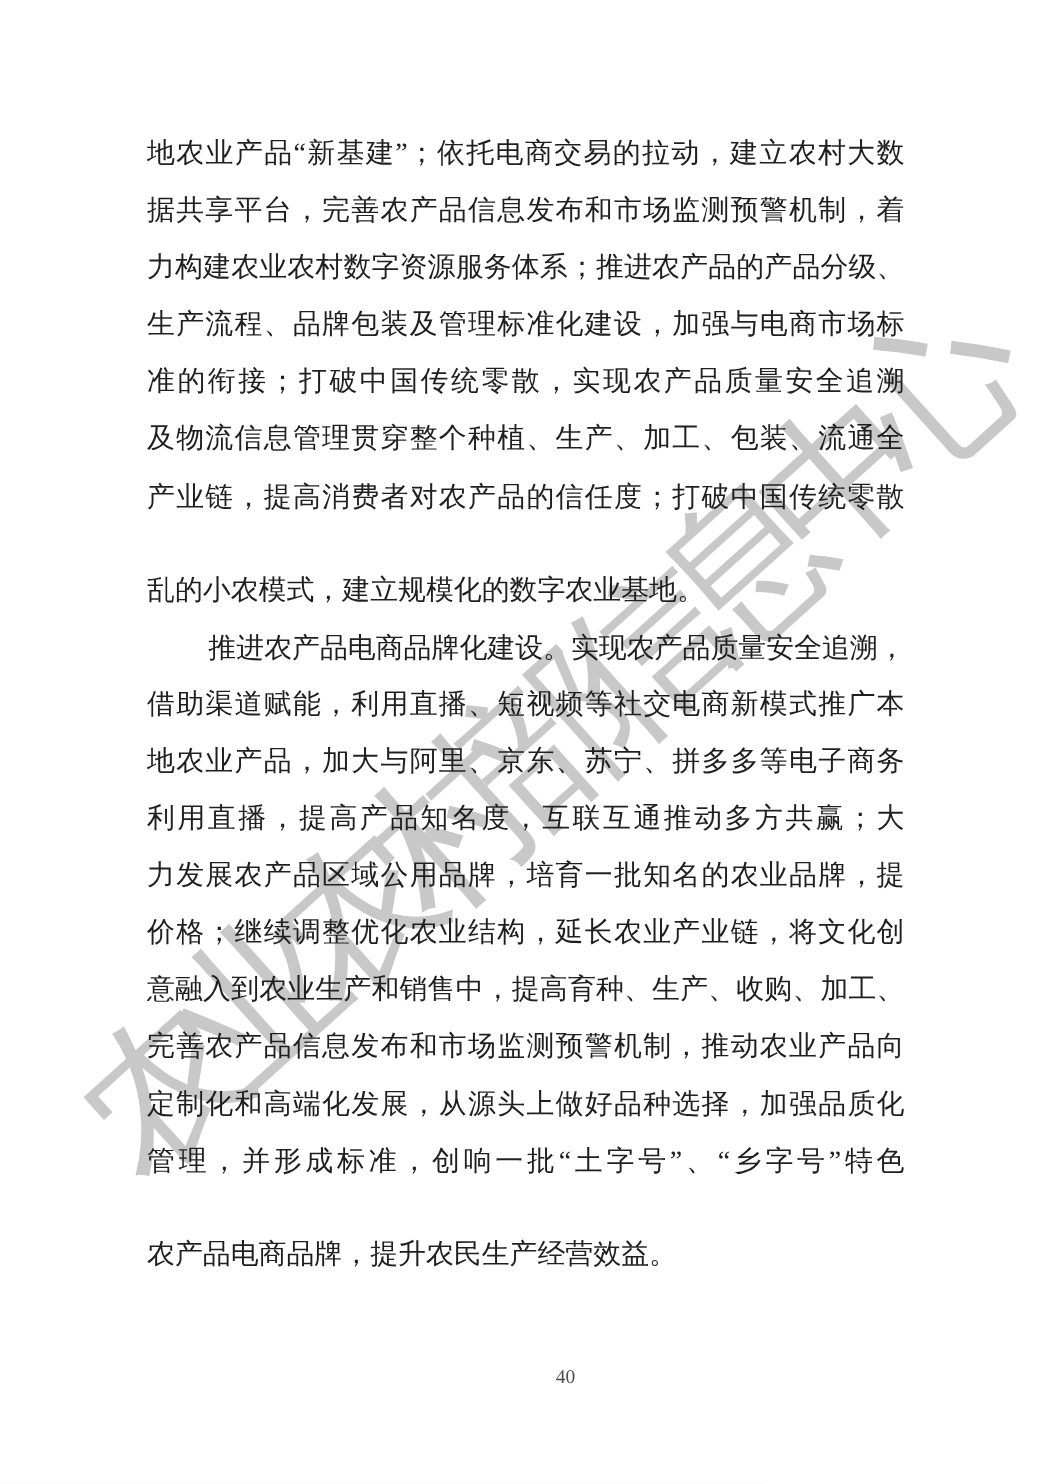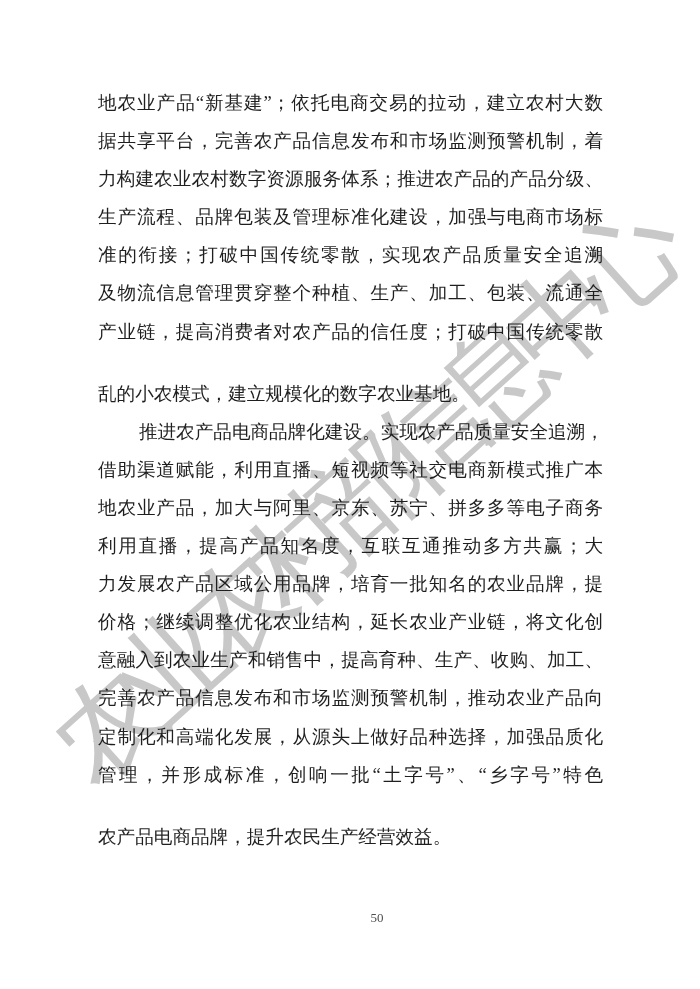--- a/index.html
+++ b/index.html
@@ -106,15 +106,15 @@
         <div class="line">意融入到农业生产和销售中，提高育种、生产、收购、加工、</div>
         <div class="line">完善农产品信息发布和市场监测预警机制，推动农业产品向</div>
         <div class="line">定制化和高端化发展，从源头上做好品种选择，加强品质化</div>
         <div class="line">管理，并形成标准，创响一批“土字号”、“乡字号”特色</div>
       </div>
 
     <div class="line last">农产品电商品牌，提升农民生产经营效益。</div>
 
   </div>
 
-  <div class="page-number">50</div>
+  <div class="page-number">40</div>
 
 </div>
 
 </body></html>

